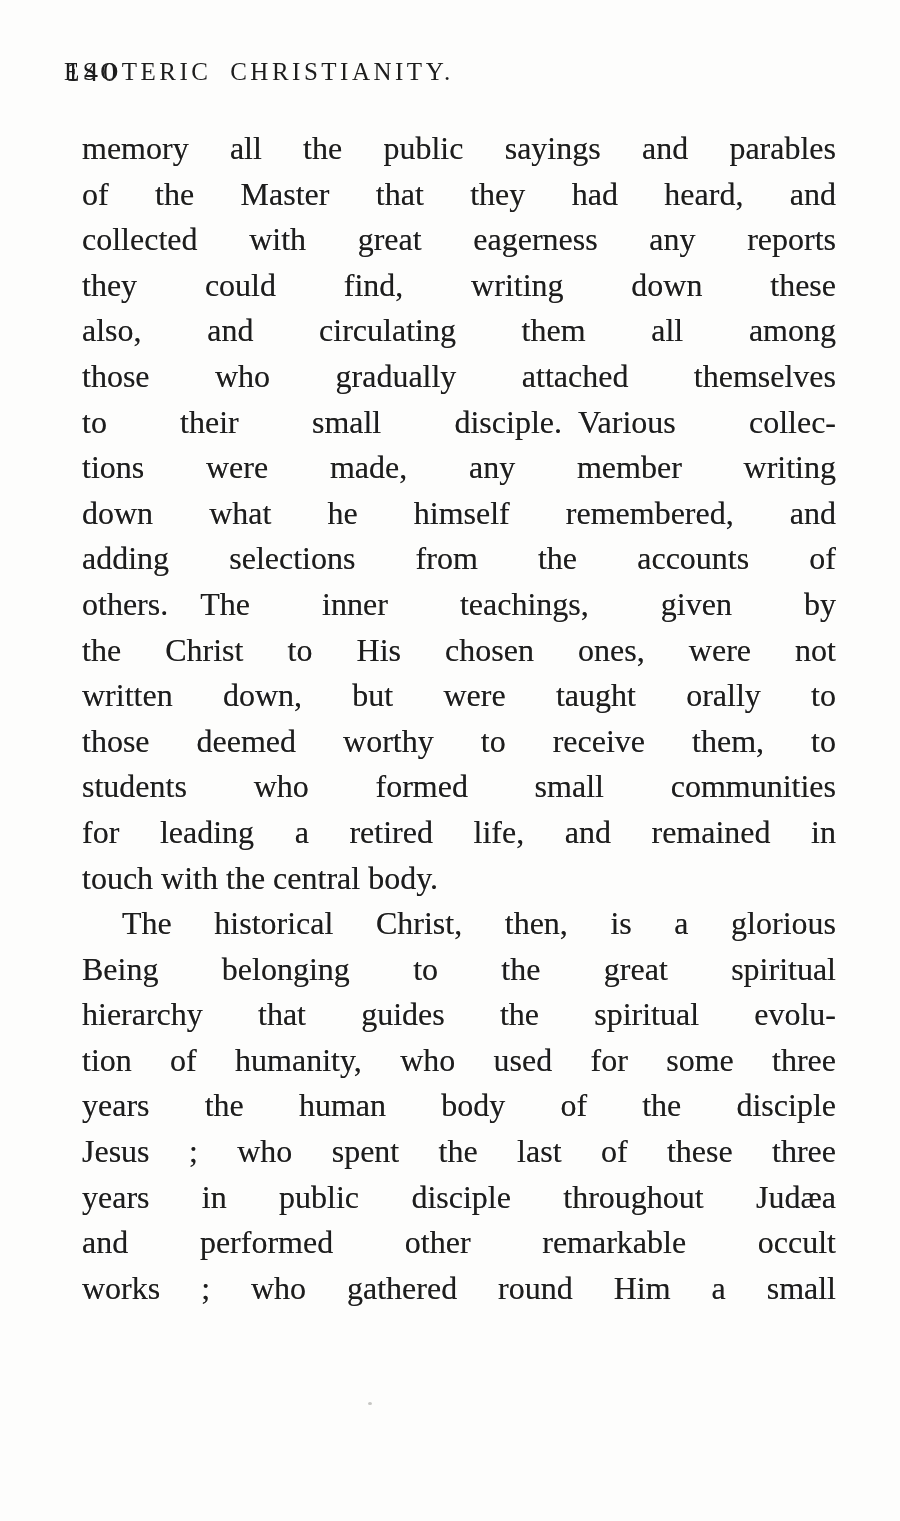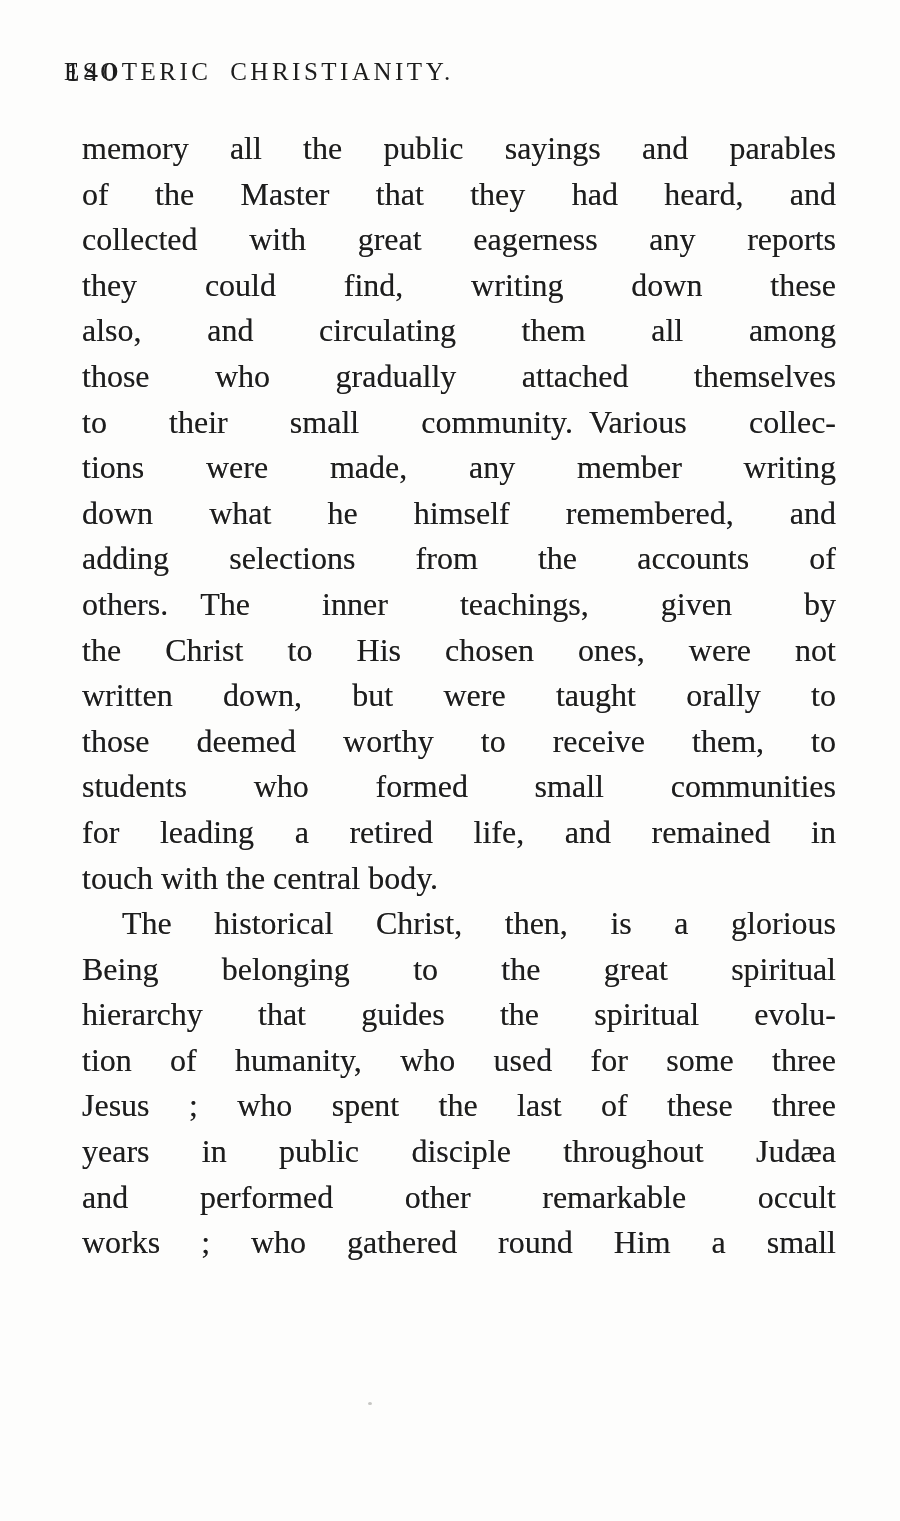--- a/index.html
+++ b/index.html
@@ -63,38 +63,39 @@
 
   <main class="text-block">
 
     <div class="para">
       <div class="line">memory all the public sayings and parables</div>
       <div class="line">of the Master that they had heard, and</div>
       <div class="line">collected with great eagerness any reports</div>
       <div class="line">they could find, writing down these</div>
       <div class="line">also, and circulating them all among</div>
       <div class="line">those who gradually attached themselves</div>
-      <div class="line">to their small community. Various collec-</div>
+      <div class="line">to their small disciple. Various collec-</div>
       <div class="line">tions were made, any member writing</div>
       <div class="line">down what he himself remembered, and</div>
       <div class="line">adding selections from the accounts of</div>
       <div class="line">others. The inner teachings, given by</div>
       <div class="line">the Christ to His chosen ones, were not</div>
       <div class="line">written down, but were taught orally to</div>
       <div class="line">those deemed worthy to receive them, to</div>
       <div class="line">students who formed small communities</div>
       <div class="line">for leading a retired life, and remained in</div>
       <div class="line end">touch with the central body.</div>
     </div>
 
     <div class="para">
       <div class="line indent">The historical Christ, then, is a glorious</div>
       <div class="line">Being belonging to the great spiritual</div>
       <div class="line">hierarchy that guides the spiritual evolu-</div>
       <div class="line">tion of humanity, who used for some three</div>
+      <div class="line">years the human body of the disciple</div>
       <div class="line">Jesus ; who spent the last of these three</div>
       <div class="line">years in public disciple throughout Judæa</div>
       <div class="line">and performed other remarkable occult</div>
       <div class="line">works ; who gathered round Him a small</div>
     </div>
 
   </main>
 
   <div class="speck"></div>
 

